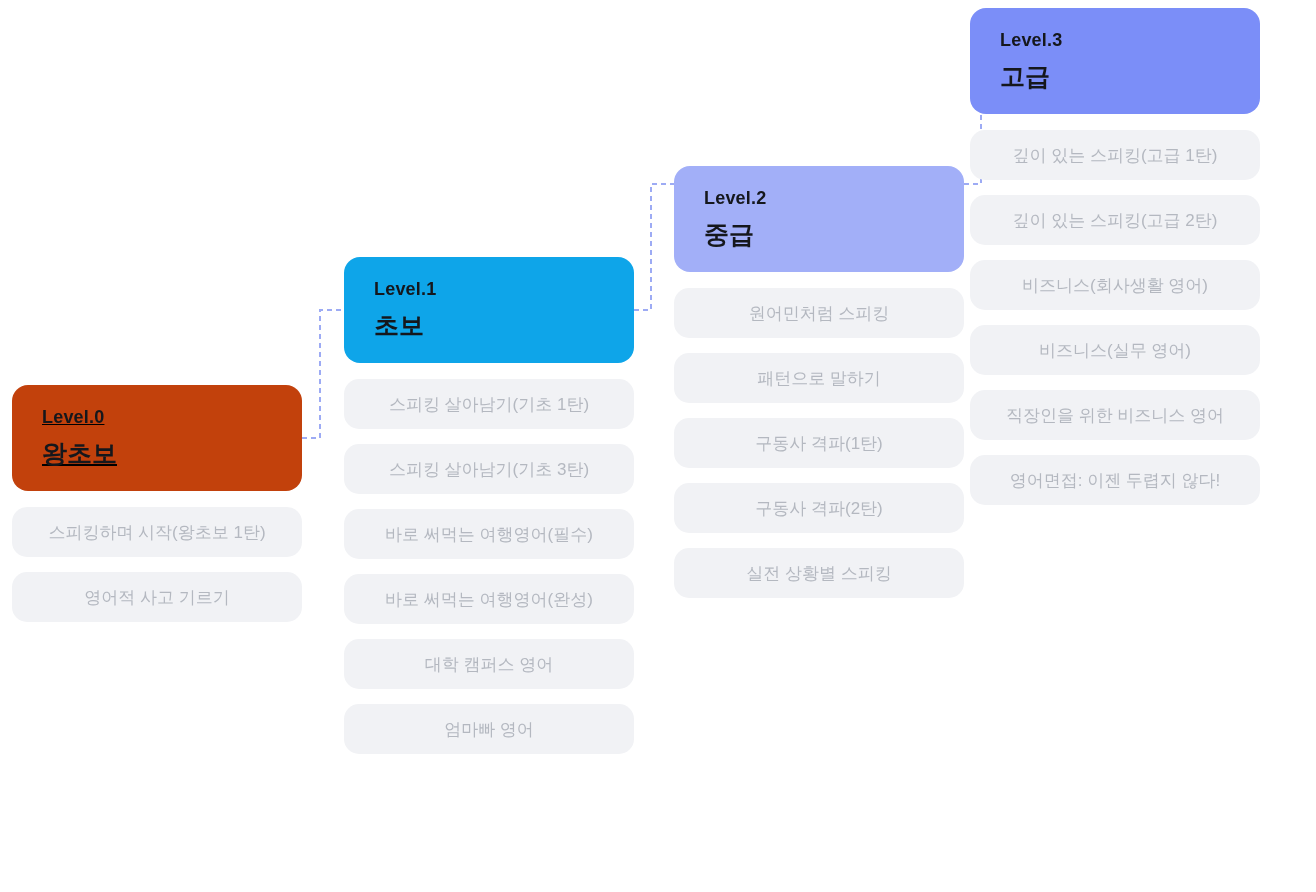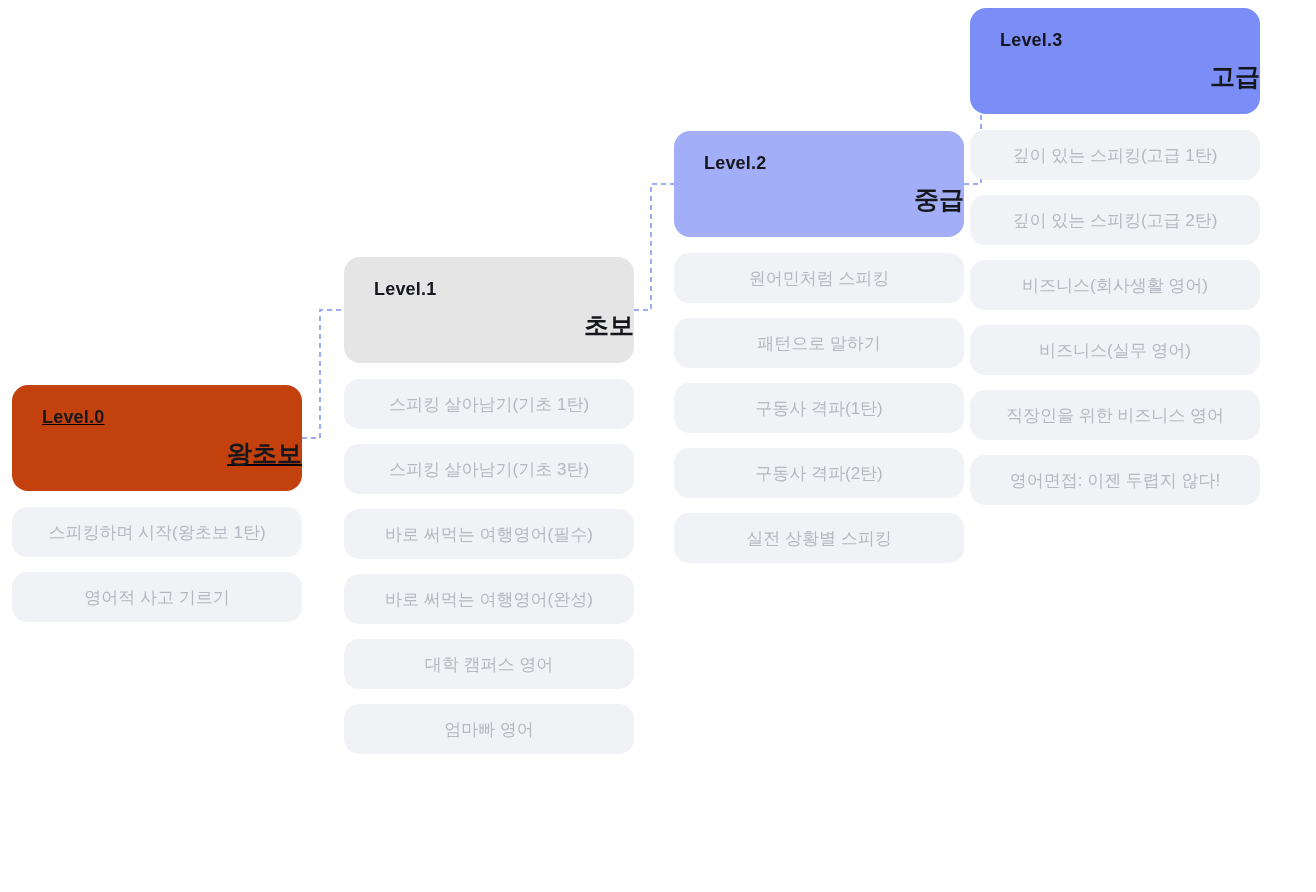--- a/index.html
+++ b/index.html
@@ -41,21 +41,20 @@
   .level-label{
     font-size:18px;
     font-weight:700;
     color:#15171c;
     letter-spacing:0.2px;
   }
   .level-name{
     font-size:25px;
     font-weight:800;
     color:#15171c;
-    text-align:right;
   }
   .course-list{
     margin-top:16px;
     display:flex;
     flex-direction:column;
     gap:15px;
   }
   .course-chip{
     height:50px;
     border-radius:15px;
@@ -85,36 +84,36 @@
       <div class="level-label">Level.0</div>
       <div class="level-name">왕초보</div>
     </div>
     <div class="course-list">
       <div class="course-chip">스피킹하며 시작(왕초보 1탄)</div>
       <div class="course-chip">영어적 사고 기르기</div>
     </div>
   </section>
 
   <section class="level-col col1">
-    <div class="level-header" style="background: #e5e5e5;">
+    <div class="level-header" style="background: #0ea5e9;">
       <div class="level-label">Level.1</div>
       <div class="level-name">초보</div>
     </div>
     <div class="course-list">
       <div class="course-chip">스피킹 살아남기(기초 1탄)</div>
       <div class="course-chip">스피킹 살아남기(기초 3탄)</div>
       <div class="course-chip">바로 써먹는 여행영어(필수)</div>
       <div class="course-chip">바로 써먹는 여행영어(완성)</div>
       <div class="course-chip">대학 캠퍼스 영어</div>
       <div class="course-chip">엄마빠 영어</div>
     </div>
   </section>
 
   <section class="level-col col2">
-    <div class="level-header" style="background: rgb(162, 175, 248);">
+    <div class="level-header" style="background: rgb(162, 175, 248); margin-top: 35px;">
       <div class="level-label">Level.2</div>
       <div class="level-name">중급</div>
     </div>
     <div class="course-list">
       <div class="course-chip">원어민처럼 스피킹</div>
       <div class="course-chip">패턴으로 말하기</div>
       <div class="course-chip">구동사 격파(1탄)</div>
       <div class="course-chip">구동사 격파(2탄)</div>
       <div class="course-chip">실전 상황별 스피킹</div>
     </div>

